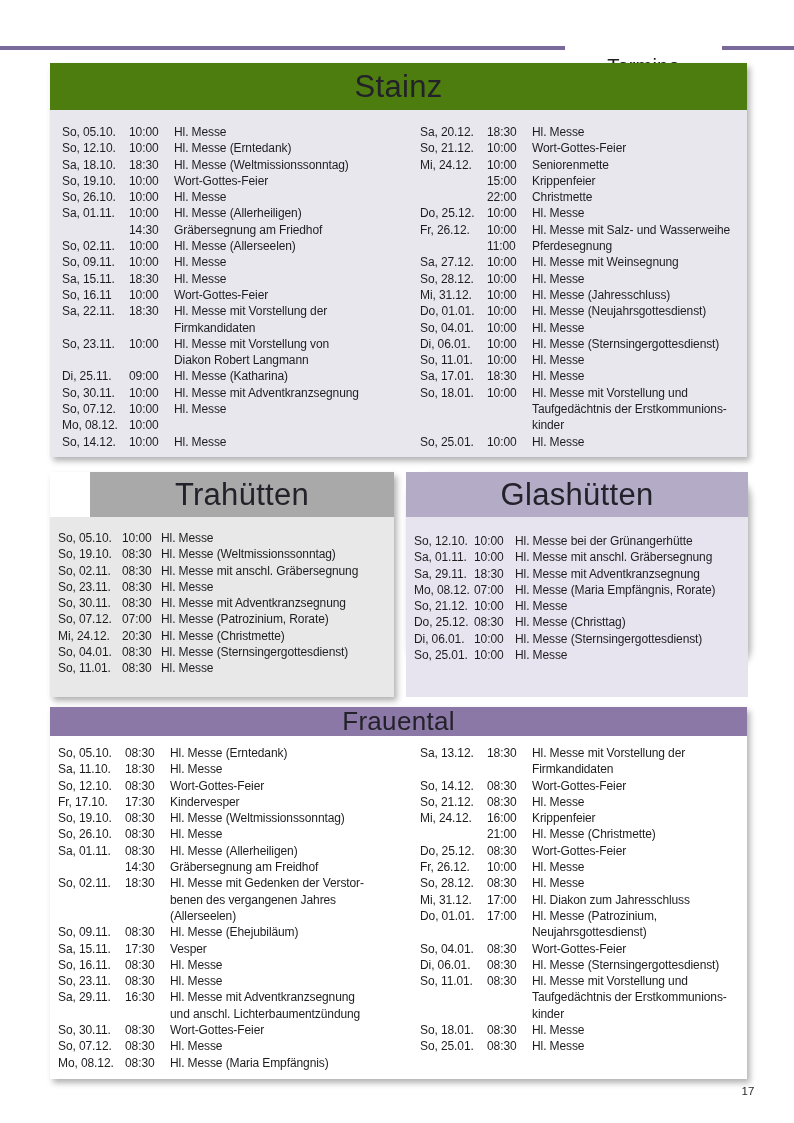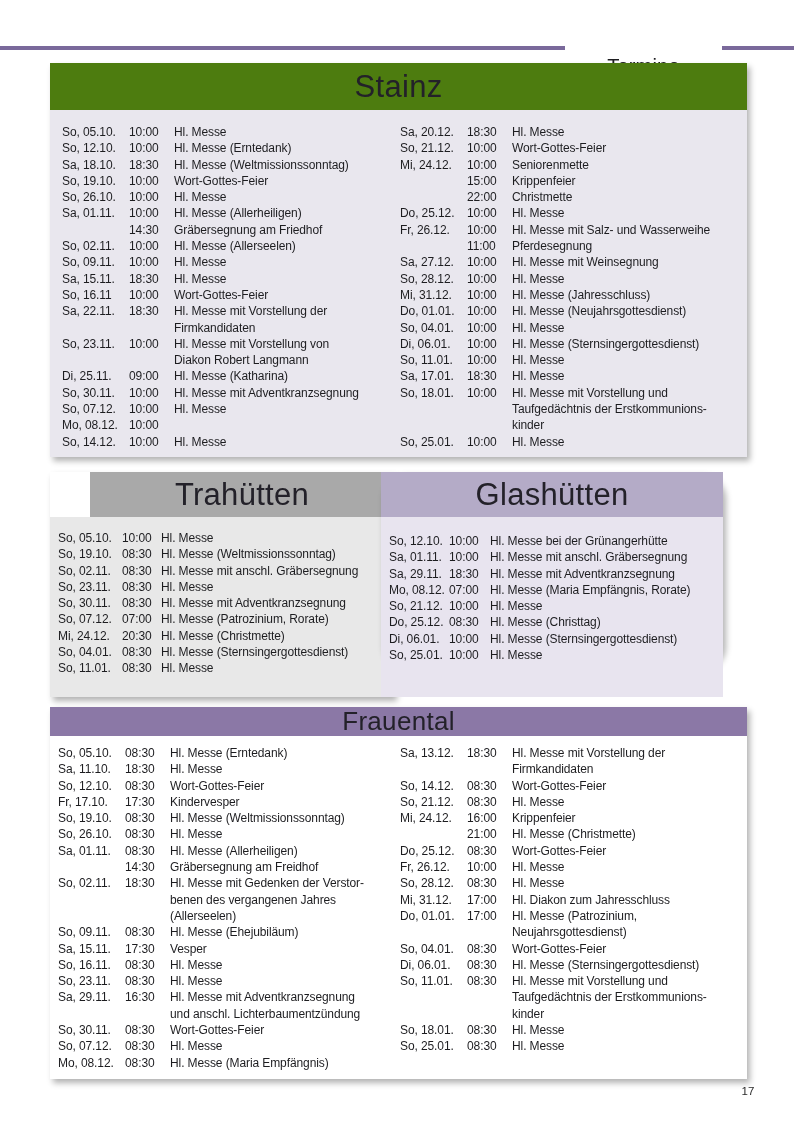--- a/index.html
+++ b/index.html
@@ -14,40 +14,40 @@
   .rule-label{
     position:absolute;left:565px;top:34px;width:157px;text-align:center;
     font-size:20px;color:#1d1d20;letter-spacing:0.2px;margin-top:21px;
   }
   
   .box{position:absolute;box-shadow:3px 4px 6px rgba(0,0,0,0.30);}
   .box-header{
     text-align:center;color:#232129;font-weight:500;
     font-size:31px;letter-spacing:0.3px;
   }
-  .box-body{box-sizing:border-box;}
+  .box-body{box-sizing:border-box;gap:20px;}
   .cols{display:flex;}
   .row{display:flex;font-size:12px;line-height:16.3px;letter-spacing:-0.1px;}
   .row .d{width:67px;flex:none;}
   .row .t{width:45px;flex:none;}
   .row .x{flex:1;min-width:0;}
   
   #sec-0{left:50px;top:63px;width:697px;height:394px;}
   #sec-0 .box-header{height:47px;line-height:47px;}
   #sec-0 .box-body{height:347px;padding:14px 6px 0 12px;}
   #sec-0 .col{width:338px;flex:none;}
   #sec-0 .col+.col{margin-left:0;}
   
   #sec-1{left:50px;top:472px;width:344px;height:225px;}
   #sec-1 .box-header{height:45px;line-height:45px;margin-left:40px;}
   #sec-1 .box-body{height:180px;padding:13px 5px 0 8px;}
   #sec-1 .row .d{width:64px;}
   #sec-1 .row .t{width:39px;}
   
-  #sec-2{left:381px;top:472px;width:342px;height:194px;border-radius:23px;}
+  #sec-2{left:406px;top:472px;width:342px;height:194px;border-radius:23px;}
   #sec-2 .box-header{height:45px;line-height:45px;}
   #sec-2 .box-body{height:180px;padding:16px 4px 0 8px;}
   #sec-2 .row .d{width:60px;}
   #sec-2 .row .t{width:41px;}
   
   #sec-3{left:50px;top:707px;width:697px;height:372px;}
   #sec-3 .box-header{height:29px;line-height:29px;font-size:26px;}
   #sec-3 .box-body{height:343px;padding:9px 6px 0 8px;}
   #sec-3 .col{width:342px;flex:none;}
   

